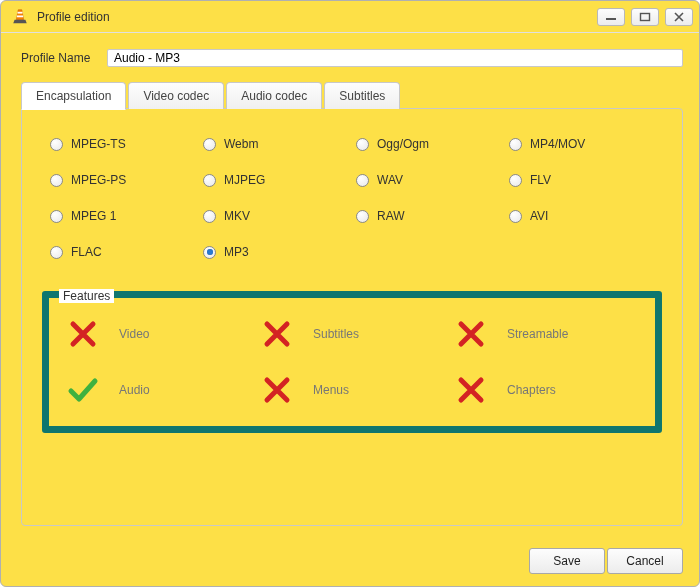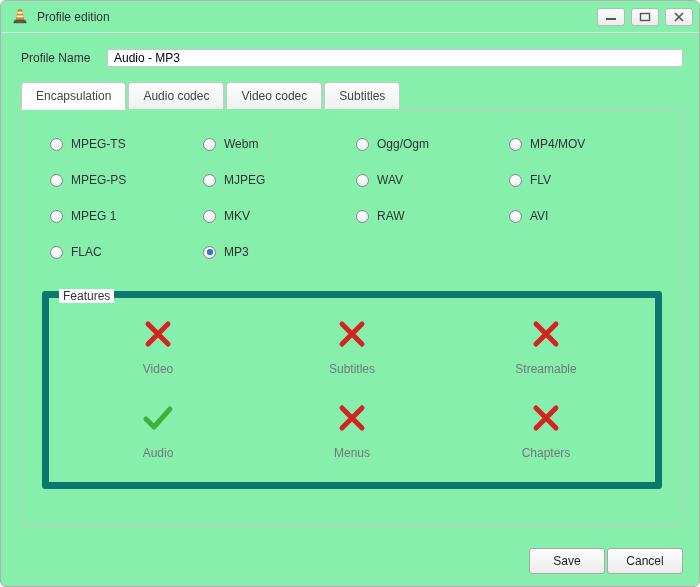--- a/index.html
+++ b/index.html
@@ -11,21 +11,21 @@
     color: #333;
     width: 700px;
     height: 587px;
     overflow: hidden;
   }
   .window {
     width: 700px;
     height: 587px;
     border: 1px solid #b0b0b0;
     border-radius: 6px;
-    background: #86efac;
+    background: #fde047;
     position: relative;
     display: flex;
     flex-direction: column;
   }
   .titlebar {
     height: 32px;
     display: flex;
     align-items: center;
     padding: 0 6px 0 10px;
     border-bottom: 1px solid #e0e0e0;
@@ -134,21 +134,21 @@
     padding: 0 4px;
     color: #333;
   }
   .features-grid {
     display: grid;
     grid-template-columns: repeat(3, 1fr);
     row-gap: 28px;
     column-gap: 12px;
   }
   .feat {
-    display: flex; align-items: center; gap: 14px; flex-direction: column;
+    display: flex; align-items: center; gap: 20px;
   }
   .feat .mark { width: 32px; height: 28px; flex: 0 0 auto; }
   .feat-label { color: #777; }
   .footer {
     display: flex;
     justify-content: flex-end;
     gap: 2px;
     padding: 10px 16px 12px 0;
   }
   .btn {
@@ -196,22 +196,22 @@
 
   <div class="content">
 
     <div class="field-row">
       <span class="field-label">Profile Name</span>
       <input class="text-input" type="text" value="Audio - MP3" style="">
     </div>
 
     <div class="tabstrip">
       <div class="tab active"><span>Encapsulation</span></div>
+      <div class="tab"><span>Video codec</span></div>
       <div class="tab"><span>Audio codec</span></div>
-      <div class="tab"><span>Video codec</span></div>
       <div class="tab"><span>Subtitles</span></div>
     </div>
 
     <div class="tab-panel">
 
       <div class="radio-grid" id="radio-grid">
           <div class="radio-item">
             <span class="radio"></span>
             <span class="radio-label">MPEG-TS</span>
           </div>

